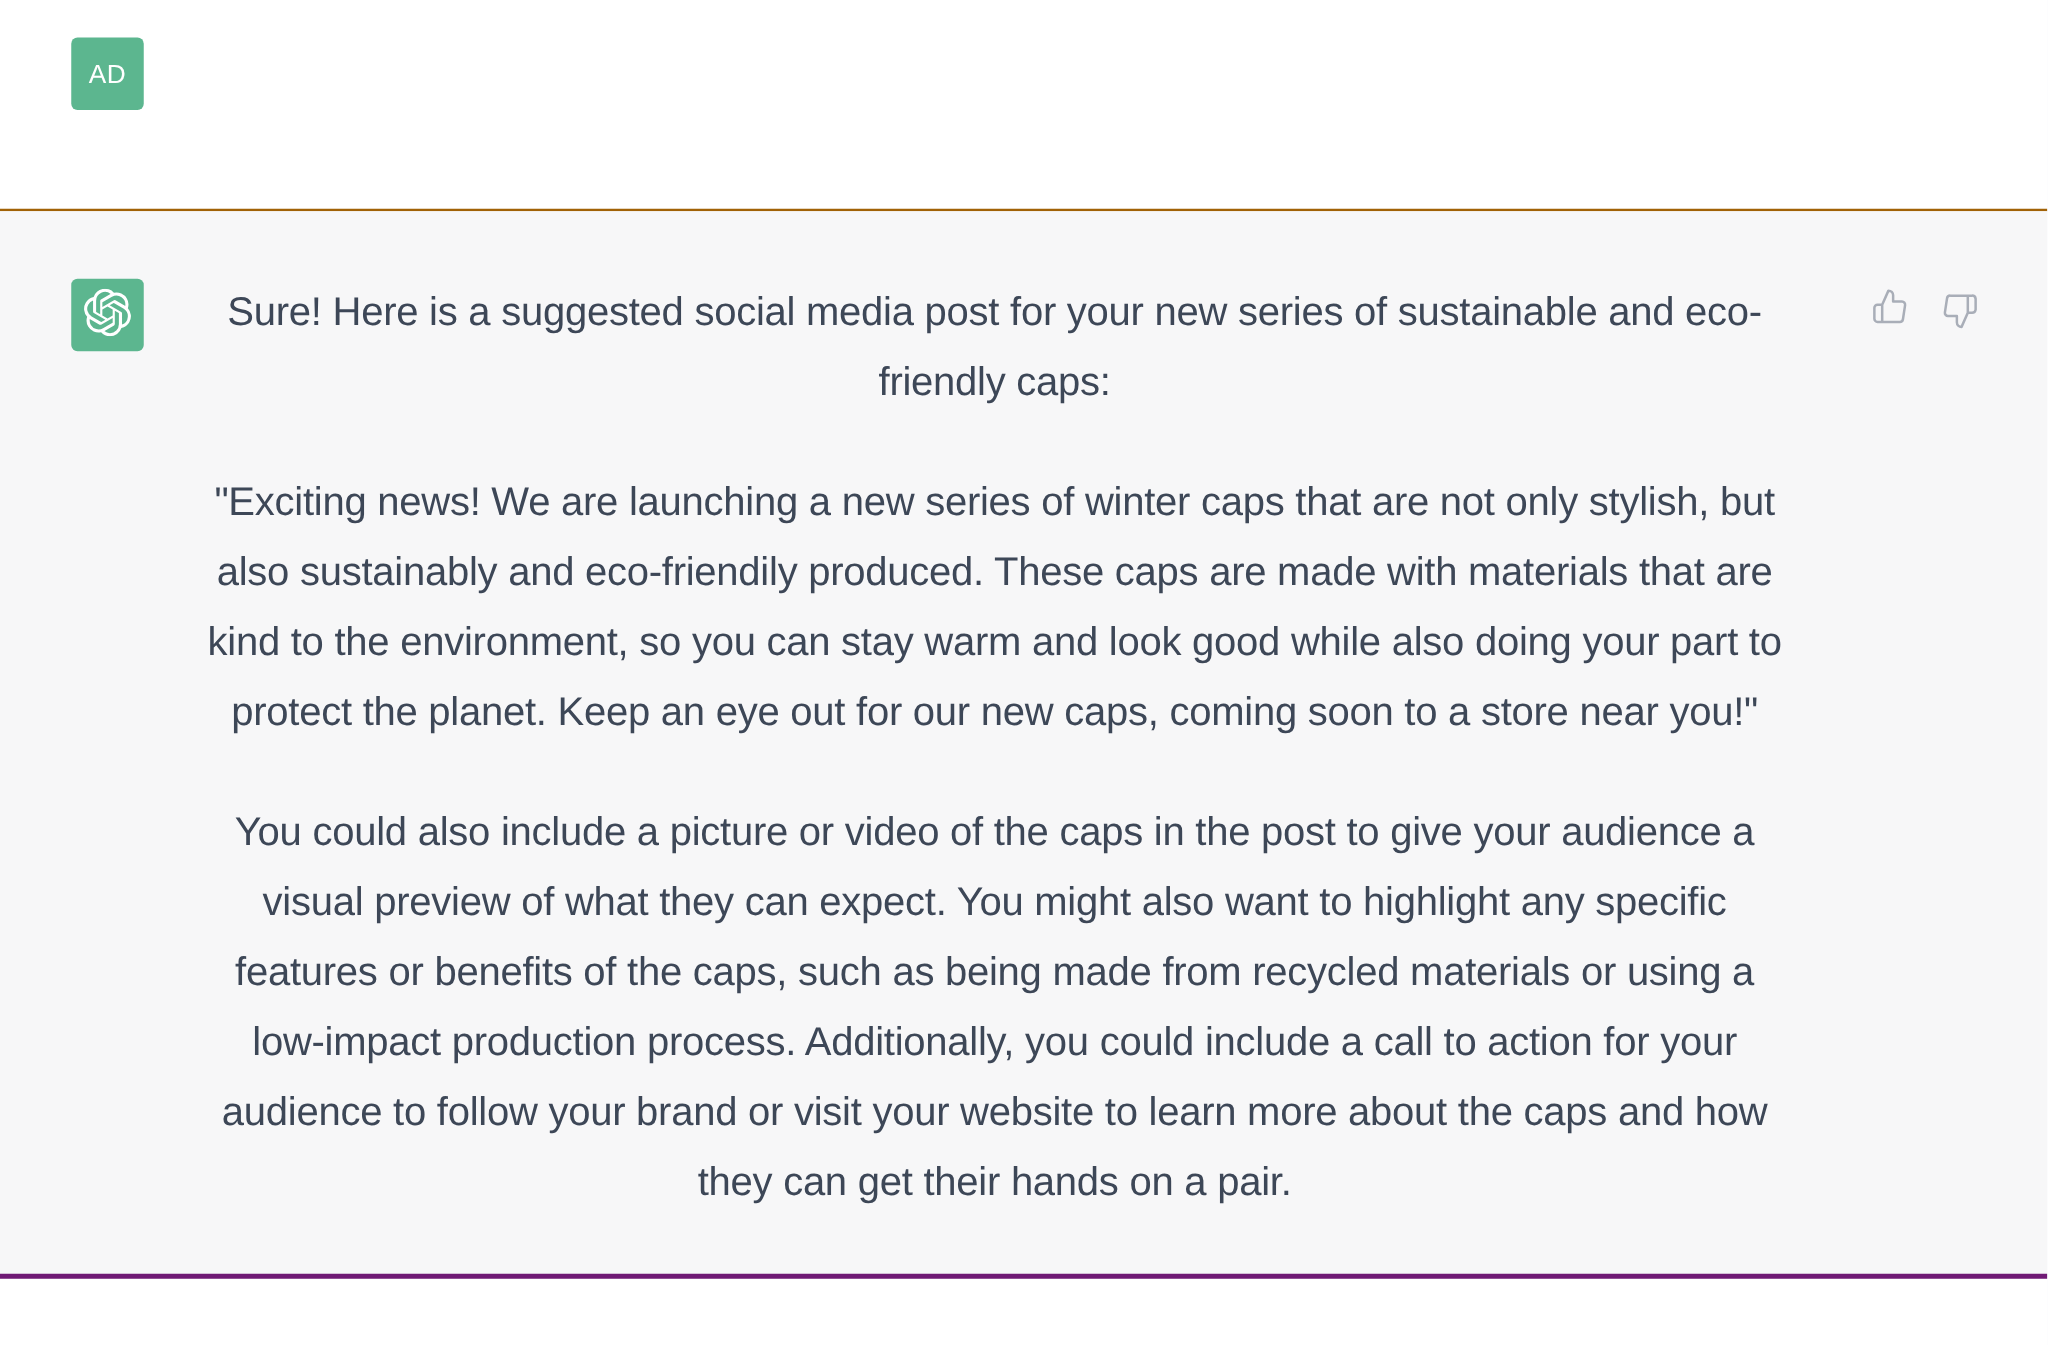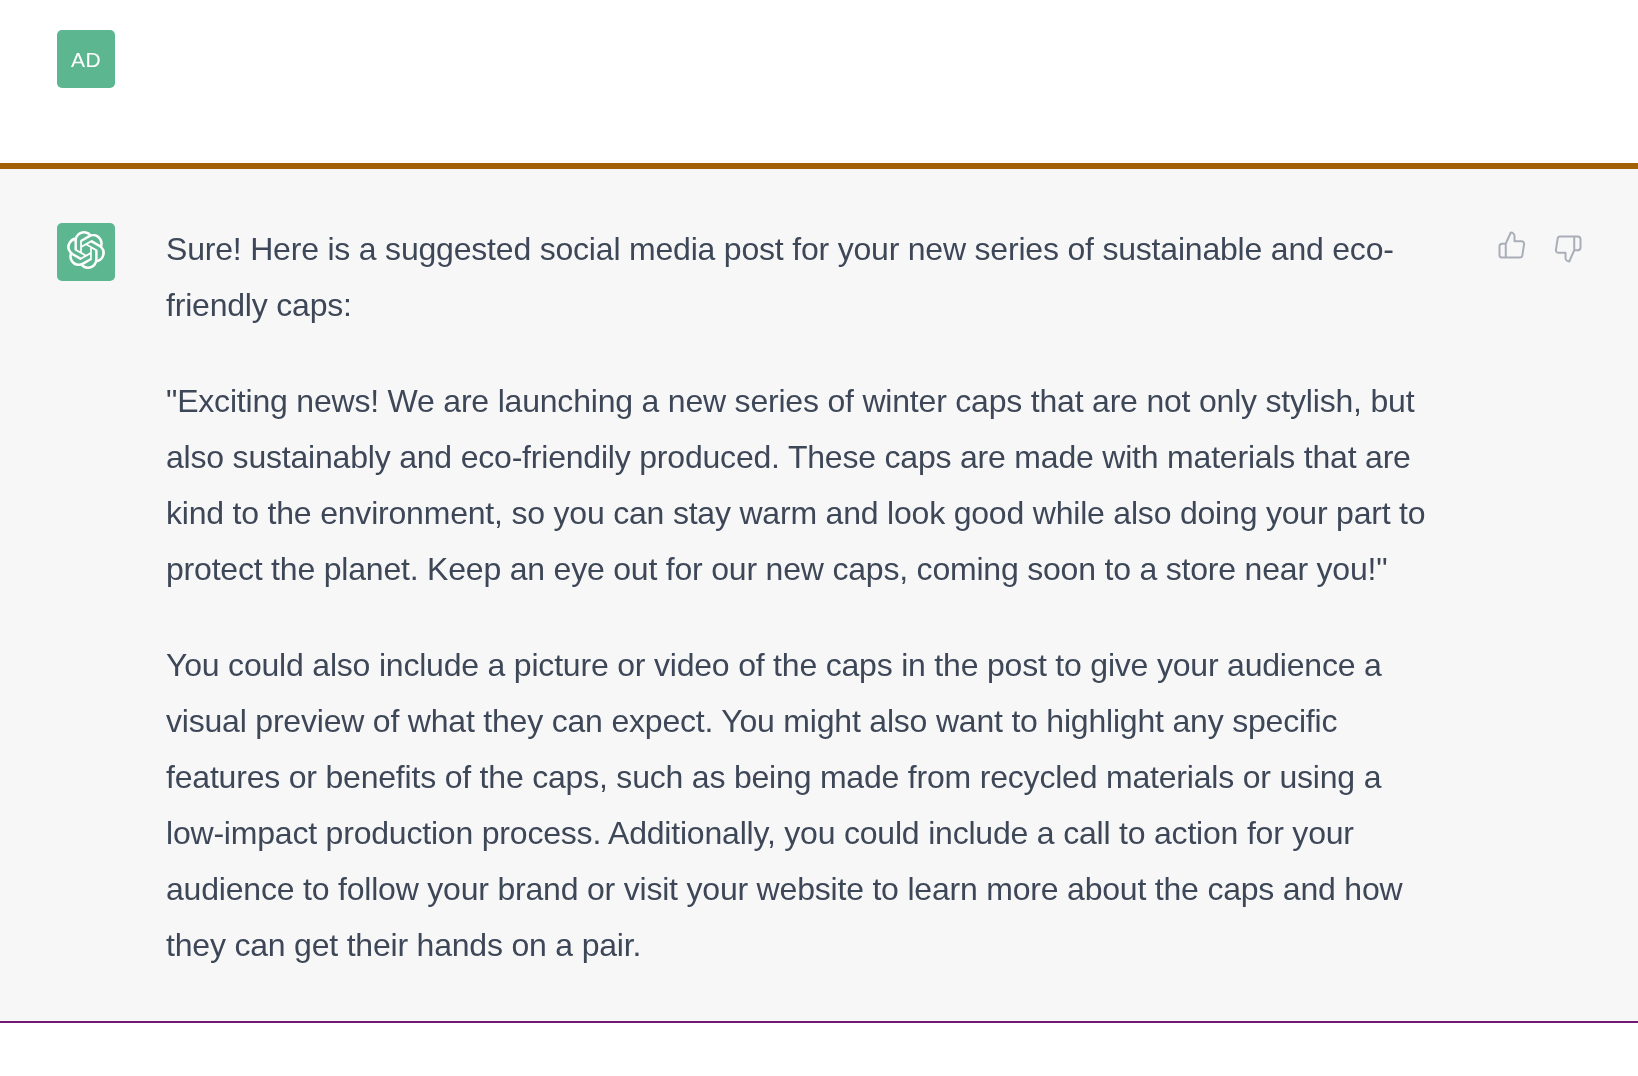--- a/index.html
+++ b/index.html
@@ -14,28 +14,29 @@
   }
   .row {
     display: flex;
     align-items: flex-start;
     box-sizing: border-box;
   }
   .row.user {
     height: 169px;
     padding: 30px 60px 0 57px;
     background: #ffffff;
-    border-bottom: 6px solid #a16207;
+    border-bottom: 2px solid #a16207;
   }
   .row.assistant {
     position: relative;
     height: 854px;
     padding: 54px 60px 0 57px;
     background: #f7f7f8;
-    border-bottom: 2px solid #701a75;
+    border-bottom: 4px solid #701a75;
+    text-align: center;
   }
   .avatar {
     flex: 0 0 auto;
     width: 58px;
     height: 58px;
     border-radius: 5px;
     background: #5CB68F;
     display: flex;
     align-items: center;
     justify-content: center;

